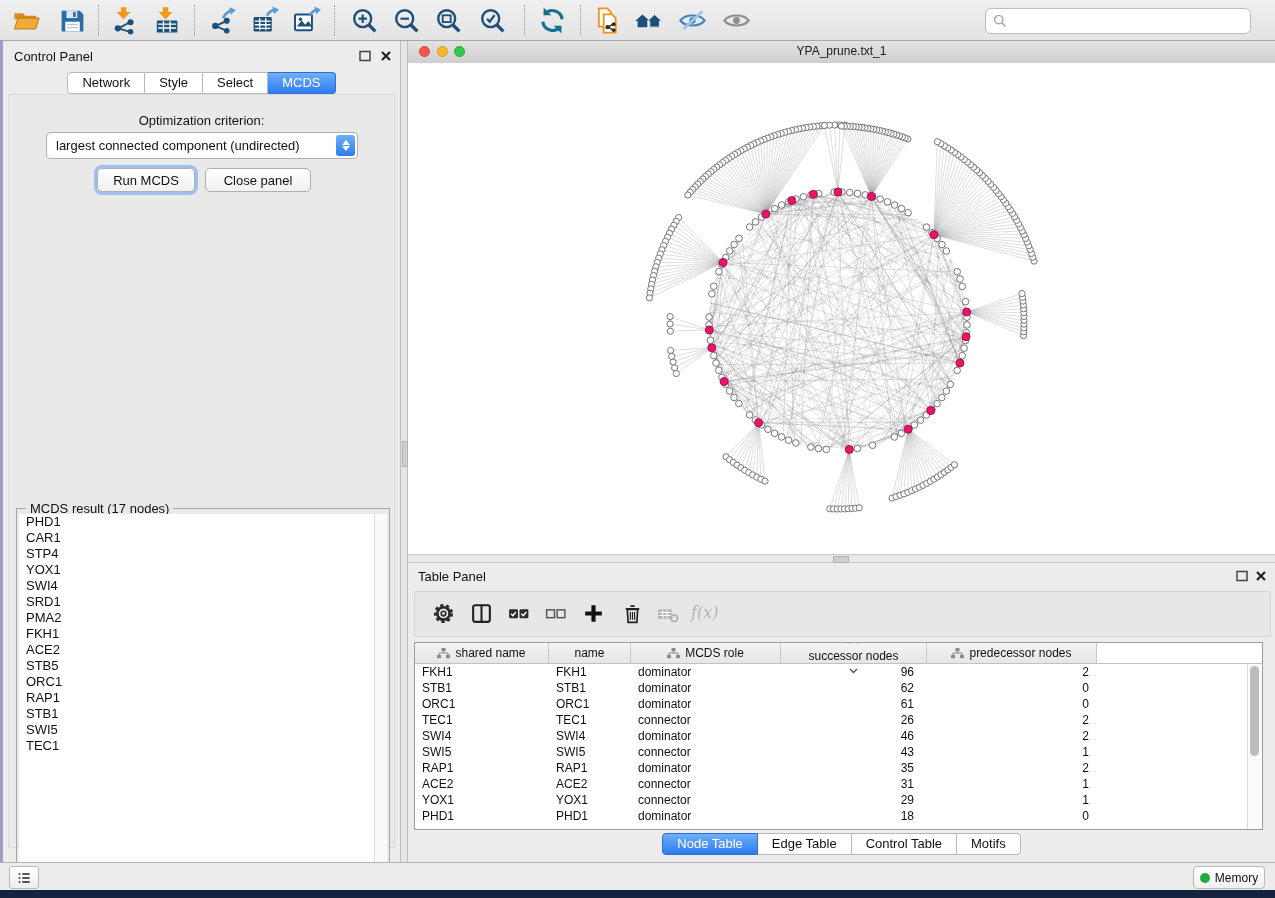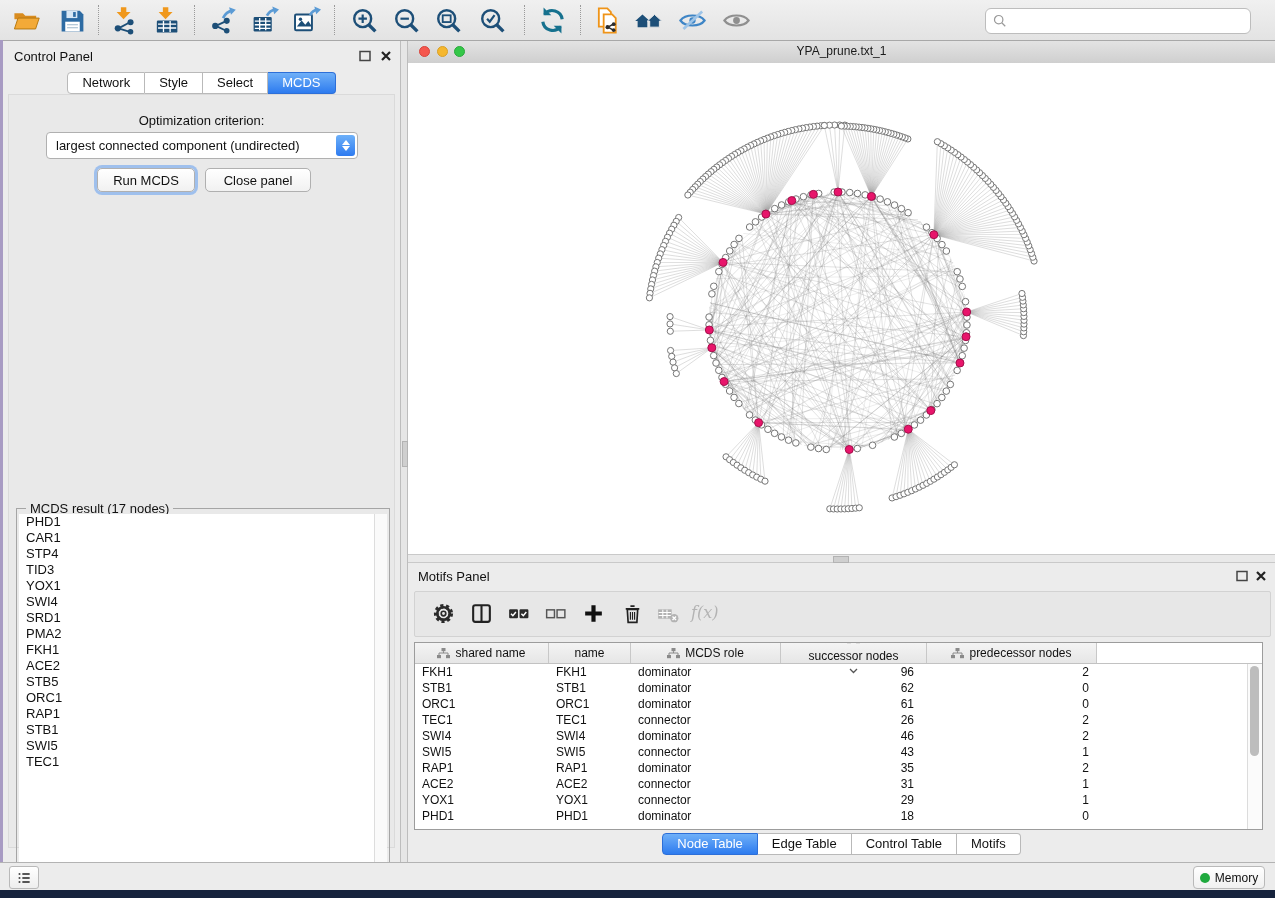--- a/index.html
+++ b/index.html
@@ -281,21 +281,20 @@
       </div>
       <div id="opt-label">Optimization criterion:</div>
       <div class="mac-btn" id="run-btn">Run MCDS</div>
       <div class="mac-btn" id="close-panel-btn">Close panel</div>
       <div id="mcds-box">
         <span id="mcds-box-title">MCDS result (17 nodes)</span>
         <div id="mcds-list">
             <div class="mcds-item">PHD1</div>
             <div class="mcds-item">CAR1</div>
             <div class="mcds-item">STP4</div>
-            <div class="mcds-item">TID3</div>
             <div class="mcds-item">YOX1</div>
             <div class="mcds-item">SWI4</div>
             <div class="mcds-item">SRD1</div>
             <div class="mcds-item">PMA2</div>
             <div class="mcds-item">FKH1</div>
             <div class="mcds-item">ACE2</div>
             <div class="mcds-item">STB5</div>
             <div class="mcds-item">ORC1</div>
             <div class="mcds-item">RAP1</div>
             <div class="mcds-item">STB1</div>
@@ -1107,21 +1106,21 @@
         <circle cx="316.09976052119845" cy="318.5618315993799" r="4" fill="#e8156b" stroke="#a50f4c" stroke-width="1"></circle>
         <circle cx="303.8189595053391" cy="284.8206081154909" r="4" fill="#e8156b" stroke="#a50f4c" stroke-width="1"></circle>
         <circle cx="301.31423751648265" cy="266.9985851129921" r="4" fill="#e8156b" stroke="#a50f4c" stroke-width="1"></circle>
       </svg></div>
 
   <div id="h-split">
       <div id="h-grip"></div>
     </div>
 
   <div id="table-panel">
-    <div id="tp-title">Motifs Panel</div>
+    <div id="tp-title">Table Panel</div>
     <span class="panel-ctl" id="tp-float">
         <svg viewBox="0 0 14 14">
           <rect x="2" y="2.5" width="10" height="9" fill="none" stroke="#444" stroke-width="1.5"></rect>
         </svg>
       </span>
     <span class="panel-ctl" id="tp-close">
         <svg viewBox="0 0 14 14">
           <path d="M3 3 L11 11 M11 3 L3 11" stroke="#222" stroke-width="2.2"></path>
         </svg>
       </span>

